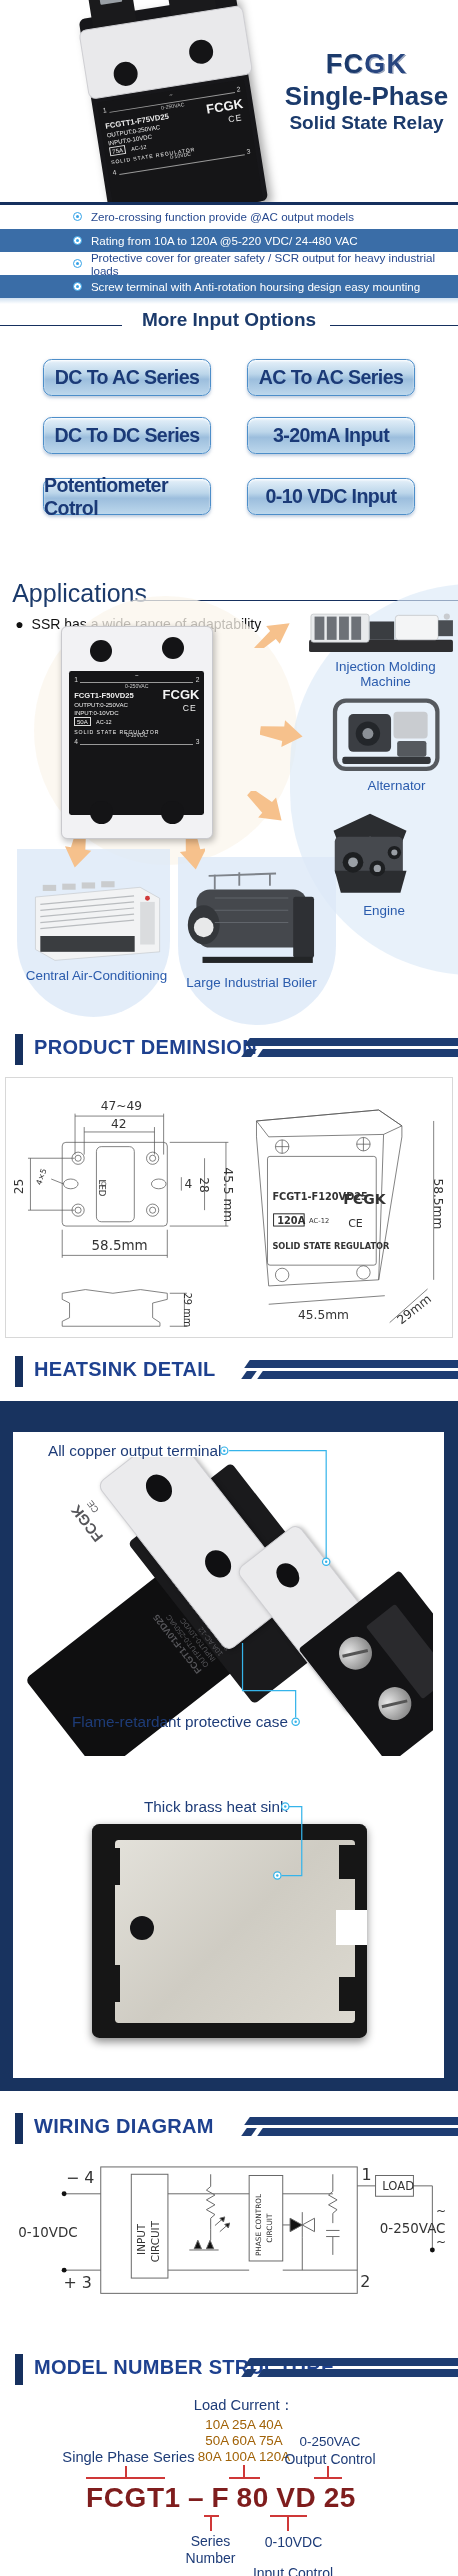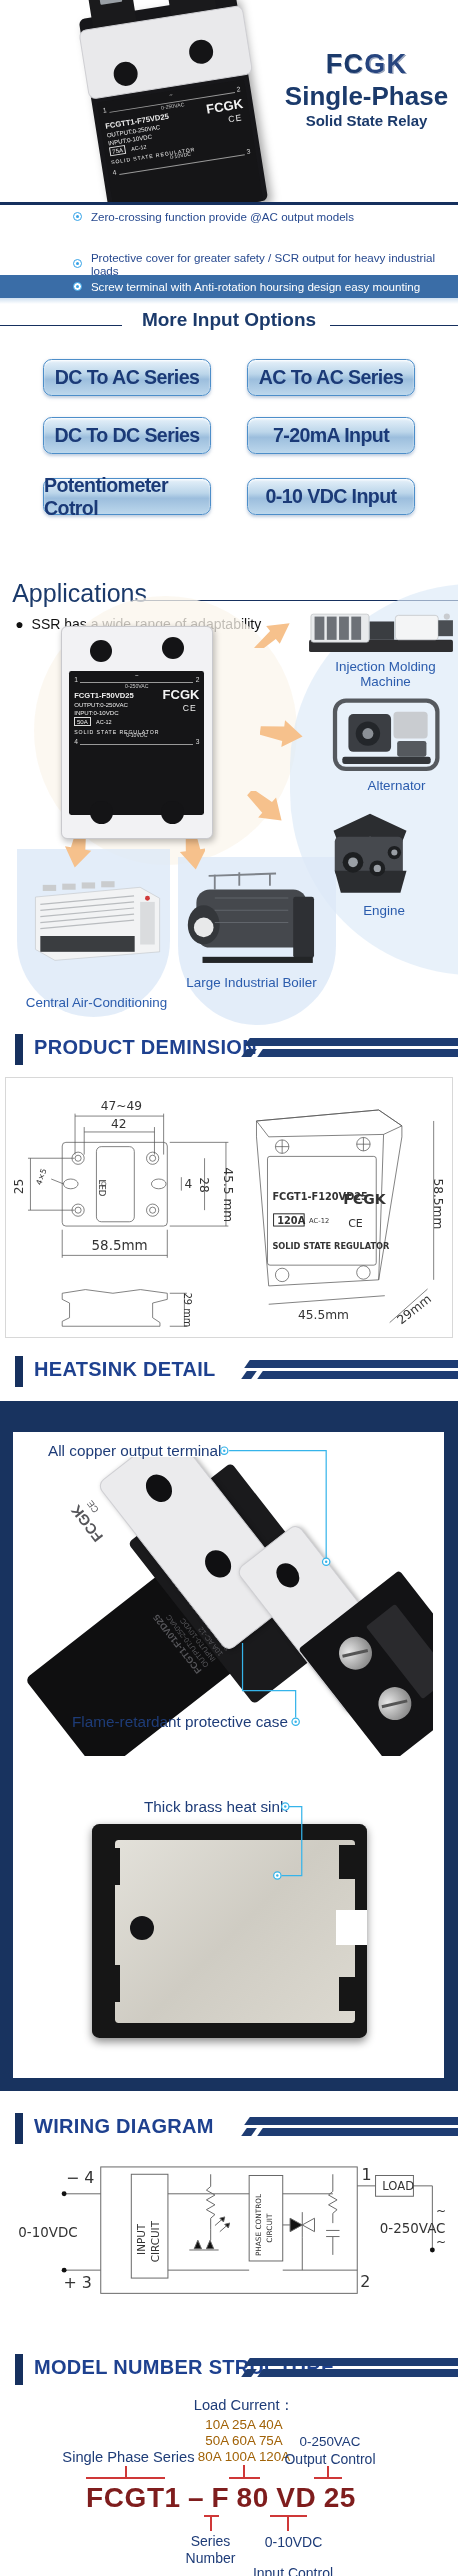--- a/index.html
+++ b/index.html
@@ -7,21 +7,21 @@
         font-family:"Liberation Sans",sans-serif;overflow:hidden;}
   .abs{position:absolute;}
 
   
   .hero{position:absolute;left:0;top:0;width:458px;height:202px;overflow:hidden;background:#fff;}
   .hero-title{position:absolute;left:275px;top:49px;width:183px;text-align:center;color:#1b3a6b;}
   .logo-big{font-size:27px;font-weight:bold;letter-spacing:1.2px;color:#1b3a6b;
             text-shadow:0.6px 0.6px 0 #9aa7c0;}
   .logo-big .gk{color:#27457f;text-shadow:0 0 1.2px #fff,1.2px 1.2px 0 #8e9bb5;}
   .t1{font-size:26px;font-weight:bold;margin-top:1.2px;letter-spacing:0;}
-  .t2{font-size:15px;font-weight:bold;margin-top:0;}
+  .t2{font-size:19px;font-weight:bold;margin-top:0;}
 
   
   .ssr{position:absolute;background:#f2f2f4;border:0.6px solid #c9c9cd;border-radius:6.1px;
        box-shadow:1.2px 2.4px 6.1px rgba(0,0,0,.25);}
   .hole{position:absolute;background:#141416;border-radius:50%;}
   .ssr-label{position:absolute;background:#151517;border-radius:2.4px;color:#eee;padding:3.7px 4.9px;
              box-sizing:border-box;}
   .lbl-top,.lbl-bot{display:flex;align-items:flex-end;font-size:6.7px;color:#ddd;}
   .wire{flex:1;margin:0 2.4px;position:relative;height:7.3px;border-bottom:0.6px solid #999;}
   .wire .tld{position:absolute;top:-3.7px;left:50%;transform:translateX(-50%);font-size:6.1px;}
@@ -181,20 +181,24 @@
       <div class="t1">Single-Phase</div>
       <div class="t2">Solid State Relay</div>
     </div>
   </div>
 
   <div class="divider" style="top:202px;height:3.7px;"></div>
   <div class="feat light" style="top:205px;">
     <span class="bullet"></span>
     <span>Zero-crossing function provide @AC output models</span>
   </div>
+  <div class="feat blue" style="top:229px;">
+    <span class="bullet"></span>
+    <span>Rating from 10A to 120A @5-220 VDC/ 24-480 VAC</span>
+  </div>
   <div class="feat light" style="top:252px;">
     <span class="bullet"></span>
     <span>Protective cover for greater safety  / SCR output for heavy industrial loads</span>
   </div>
   <div class="feat blue" style="top:275px;">
     <span class="bullet"></span>
     <span>Screw terminal with  Anti-rotation hoursing design easy mounting</span>
   </div>
   <div class="fade" style="top:298px;"></div>
 
@@ -206,21 +210,21 @@
   <div class="opt-btn" style="left:43px;top:359px;">
       <span>DC To AC Series</span>
     </div>
   <div class="opt-btn" style="left:43px;top:417px;">
       <span>DC To DC Series</span>
     </div>
   <div class="opt-btn" style="left:247px;top:359px;">
       <span>AC To AC Series</span>
     </div>
   <div class="opt-btn" style="left:247px;top:417px;">
-      <span>7-20mA Input</span>
+      <span>3-20mA Input</span>
     </div>
   <div class="opt-btn" style="left:43px;top:478px;">
       <span>Potentiometer Cotrol</span>
     </div>
   <div class="opt-btn" style="left:247px;top:478px;">
       <span>0-10 VDC Input</span>
     </div>
 
   <div class="apps-h">Applications</div>
   <div class="apps-line"></div>
@@ -345,21 +349,21 @@
         <line x1="60" y1="44" x2="180" y2="44"></line>
         <line x1="60" y1="64" x2="180" y2="64"></line>
         <line x1="60" y1="84" x2="180" y2="84"></line>
       </g>
     <rect x="40" y="140" width="180" height="10" fill="#232527"></rect>
   </svg>
 
   <div class="app-label" style="left:309px;top:659px;width:153px;">Injection Molding Machine</div>
   <div class="app-label" style="left:359px;top:778px;width:75px;">Alternator</div>
   <div class="app-label" style="left:352px;top:903px;width:64px;">Engine</div>
-  <div class="app-label" style="left:22px;top:995px;width:149px;">Central Air-Conditioning</div>
+  <div class="app-label" style="left:22px;top:968px;width:149px;">Central Air-Conditioning</div>
   <div class="app-label" style="left:178px;top:975px;width:147px;">Large Industrial Boiler</div>
 
   <div class="sec" style="top:1034px;">
     <div class="bar"></div>
     <h2>PRODUCT DEMINSION</h2>
     <div class="rb1"></div>
     <div class="rb2"></div>
     <div class="rb3"></div>
   </div>
 

